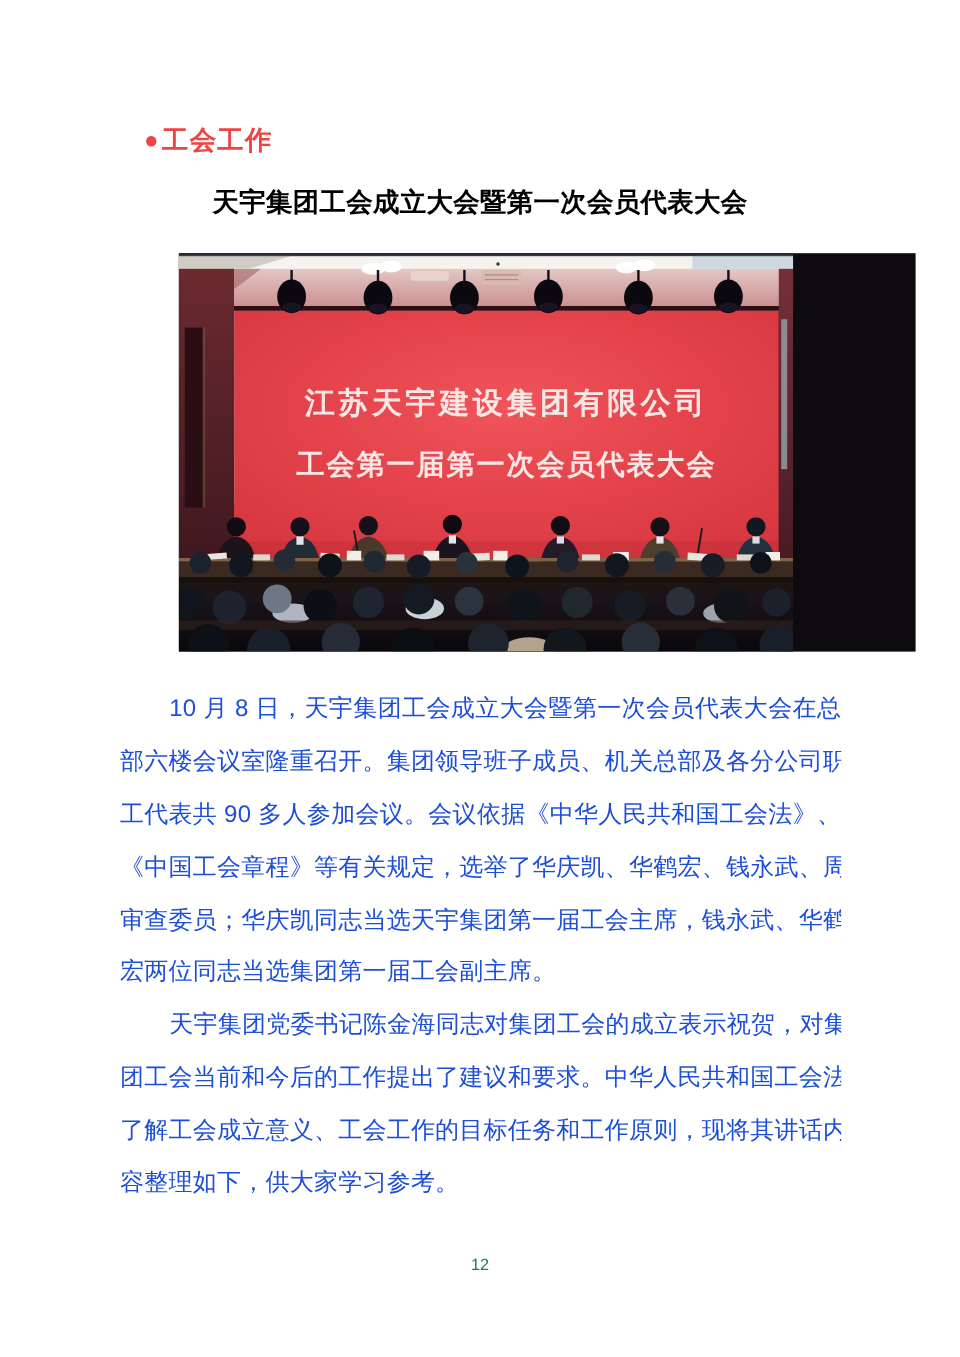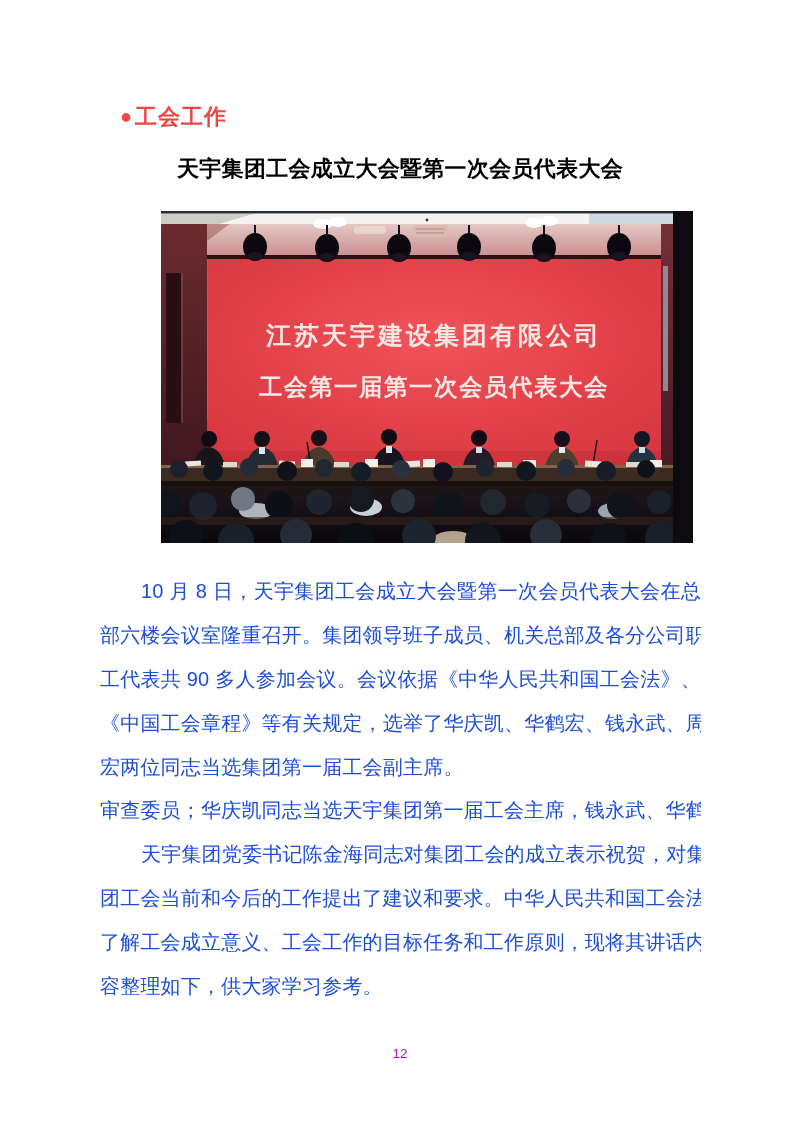--- a/index.html
+++ b/index.html
@@ -16,40 +16,40 @@
     font-size:22px;font-weight:bold;color:#ef4444;
     letter-spacing:1px;white-space:nowrap;
   }
   .section-heading .bullet{font-size:20px;vertical-align:1px;margin-right:2px;}
   .article-title{
     position:absolute;left:0;top:154px;width:800px;
     text-align:center;font-size:22px;font-weight:bold;color:#000;
     letter-spacing:0.3px;white-space:nowrap;
   }
   .photo{
-    position:absolute;left:149px;top:211px;width:532px;height:332px;
-    overflow:hidden;background:#0e0b10;margin-left:12px;
+    position:absolute;left:149px;top:211px;width:614px;height:332px;
+    overflow:hidden;background:#0e0b10;
   }
   .photo svg{display:block;}
   .body-text{
     position:absolute;left:100px;top:570px;width:601px;
     font-size:20px;line-height:43.9px;color:#1d4ed8;
   }
   .para{margin:0;}
   .line{
     text-align:justify;
     text-align-last:justify;
     height:43.9px;overflow:hidden;white-space:nowrap;
     letter-spacing:0.2px;
   }
   .line.first{text-indent:41px;}
   .line.last{text-align-last:left;}
   .page-number{
     position:absolute;left:0;top:1046px;width:800px;
-    text-align:center;font-size:13.5px;color:#a21caf;
+    text-align:center;font-size:13.5px;color:#15803d;
   }
 </style>
 </head>
 <body>
 
 <div class="page">
 
   <div class="section-heading">
     <span class="bullet">●</span><span>工会工作</span>
   </div>
@@ -271,22 +271,22 @@
       </g>
     </svg>
   </div>
 
   <div class="body-text">
       <div class="para">
         <div class="line first">10 月 8 日，天宇集团工会成立大会暨第一次会员代表大会在总</div>
         <div class="line">部六楼会议室隆重召开。集团领导班子成员、机关总部及各分公司职</div>
         <div class="line">工代表共 90 多人参加会议。会议依据《中华人民共和国工会法》、</div>
         <div class="line">《中国工会章程》等有关规定，选举了华庆凯、华鹤宏、钱永武、周</div>
+        <div class="line">审查委员；华庆凯同志当选天宇集团第一届工会主席，钱永武、华鹤</div>
         <div class="line last">宏两位同志当选集团第一届工会副主席。</div>
-        <div class="line">审查委员；华庆凯同志当选天宇集团第一届工会主席，钱永武、华鹤</div>
       </div>
       <div class="para">
         <div class="line first">天宇集团党委书记陈金海同志对集团工会的成立表示祝贺，对集</div>
         <div class="line">团工会当前和今后的工作提出了建议和要求。中华人民共和国工会法</div>
         <div class="line">了解工会成立意义、工会工作的目标任务和工作原则，现将其讲话内</div>
         <div class="line last">容整理如下，供大家学习参考。</div>
       </div>
     </div>
 
   <div class="page-number">12</div>

